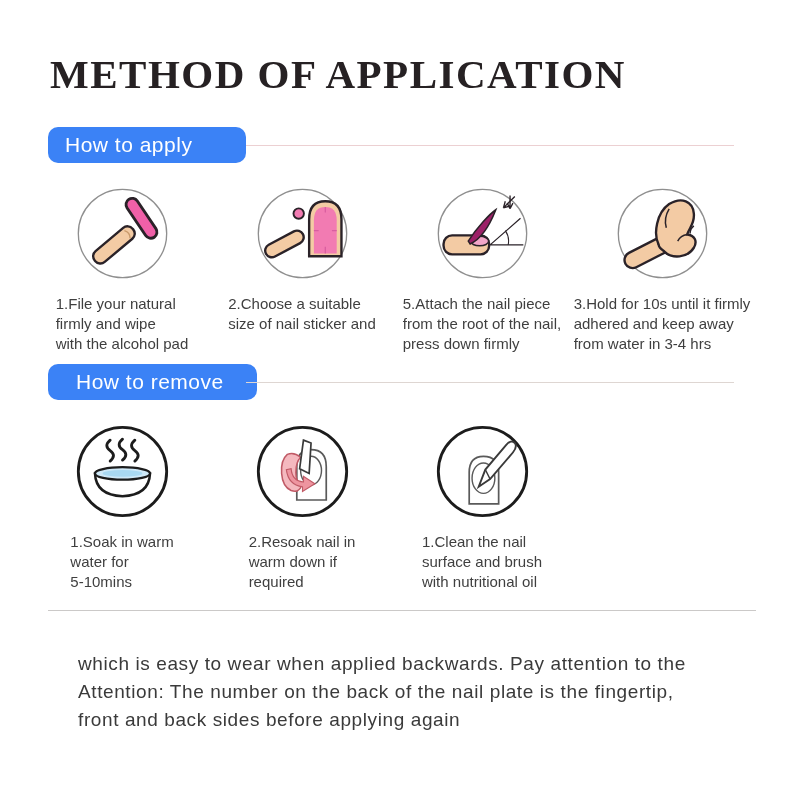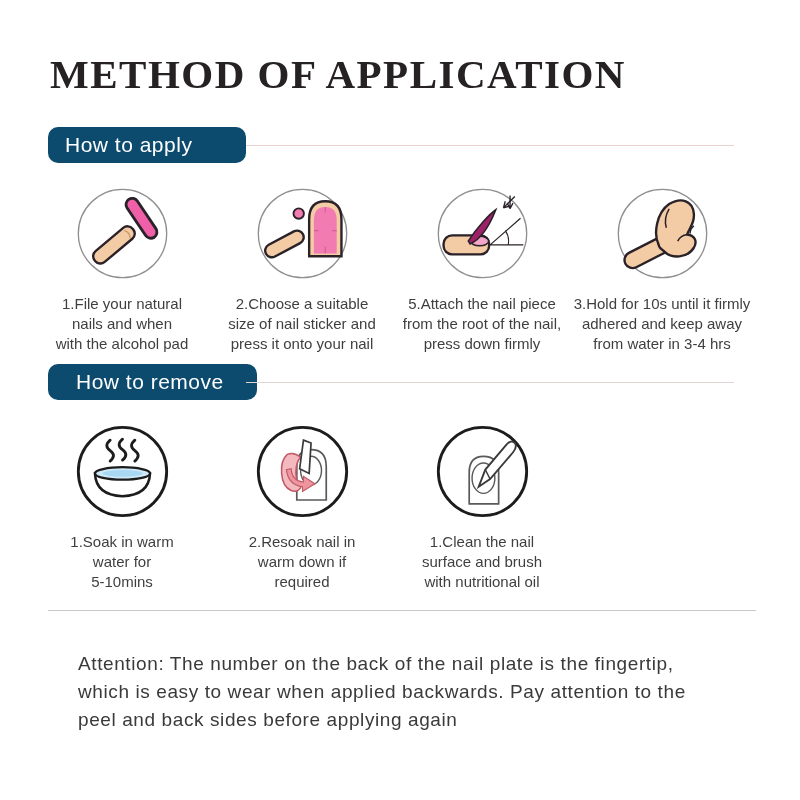--- a/index.html
+++ b/index.html
@@ -7,38 +7,38 @@
     position:relative;width:800px;height:800px;background:#ffffff;
     font-family:"Liberation Sans",sans-serif;overflow:hidden;
   }
   .page-title{
     position:absolute;top:46px;left:4px;width:660px;margin:4px;
     text-align:center;font-family:"Liberation Serif",serif;
     font-weight:bold;font-size:41px;letter-spacing:1.5px;color:#262123;
   }
   .badge{
     position:absolute;left:48px;width:181px;height:36px;
-    background:#0c4a6e;border-radius:10px;color:#ffffff;
+    background:#3b82f6;border-radius:10px;color:#ffffff;
     font-size:21px;font-weight:400;letter-spacing:0.5px;
     line-height:36px;padding-left:17px;
   }
   .badge-apply{top:127px;}
   .badge-remove{top:364px;padding-left:28px;}
   .rule{position:absolute;height:1px;}
   .rule-apply{left:246px;top:145px;width:488px;background:#ecd0d2;}
   .rule-remove{left:246px;top:382px;width:488px;background:#ded6d2;}
   .rule-divider{left:48px;top:610px;width:708px;background:#cbc9c8;}
   .steps-row{
     position:absolute;left:32px;width:720px;display:flex;
   }
   .row-apply{top:186px;}
   .row-remove{top:424px;}
   .step{width:180px;display:flex;flex-direction:column;align-items:center;}
   .step svg{width:95px;height:95px;display:block;}
-  .step-text{margin-top:13px;text-align:center;color:#3f3f3f;font-size:15px;line-height:20px;}
+  .step-text{margin-top:13px;color:#3f3f3f;font-size:15px;line-height:20px;}
   .step-text span{display:block;white-space:nowrap;}
   .attention{
     position:absolute;left:78px;top:650px;width:680px;
     color:#3a3a3a;font-size:19px;line-height:28px;letter-spacing:0.6px;
   }
   .attention span{display:block;white-space:nowrap;}
 </style>
 </head>
 <body>
 
@@ -53,38 +53,37 @@
 
     <div class="step">
       <svg viewBox="0 0 100 100">
         <circle cx="50" cy="50" r="46.5" fill="#ffffff" stroke="#8f8f8f" stroke-width="1.4"></circle>
         <rect x="46" y="27.5" width="48" height="13" rx="6.5" transform="rotate(56 70 34)" fill="#f060a8" stroke="#2a2228" stroke-width="3"></rect>
         <rect x="15" y="54.5" width="52" height="15" rx="7" transform="rotate(-40 41 62)" fill="#f3cba4" stroke="#2a2228" stroke-width="2.5"></rect>
         <path d="M52 47 q6 2 6 8" fill="none" stroke="#c99a6c" stroke-width="1.5"></path>
       </svg>
       <div class="step-text">
         <span>1.File your natural</span>
-        <span>nails and when</span>
+        <span>firmly and wipe</span>
         <span>with the alcohol pad</span>
       </div>
     </div>
 
     <div class="step">
       <svg viewBox="0 0 100 100">
         <circle cx="50" cy="50" r="46.5" fill="#ffffff" stroke="#8f8f8f" stroke-width="1.4"></circle>
         <path d="M57 74 L57 35 Q57 16 74 16 Q91 16 91 35 L91 74 Z" fill="#f3cba4" stroke="#2a2228" stroke-width="2.5"></path>
         <path d="M62 71 L62 36 Q62 22 74 22 Q86 22 86 36 L86 71 Z" fill="#f27bb2"></path>
         <path d="M74 22 L74 28 M74 64 L74 71 M62 47 L67 47 M81 47 L86 47" stroke="#d85da0" stroke-width="1.3" fill="none"></path>
         <circle cx="46" cy="29" r="5.5" fill="#f27bb2" stroke="#2a2228" stroke-width="2"></circle>
         <rect x="9" y="54" width="44" height="14" rx="7" transform="rotate(-28 31 61)" fill="#f3cba4" stroke="#2a2228" stroke-width="2.5"></rect>
       </svg>
       <div class="step-text">
         <span>2.Choose a suitable</span>
         <span>size of nail sticker and</span>
-        <span>press it onto your nail</span>
       </div>
     </div>
 
     <div class="step">
       <svg viewBox="0 0 100 100">
         <circle cx="50" cy="50" r="46.5" fill="#ffffff" stroke="#8f8f8f" stroke-width="1.4"></circle>
         <path d="M58 62 L93 62 M58 62 L90 34" stroke="#2a2228" stroke-width="1.3" fill="none"></path>
         <path d="M77 62 A19 19 0 0 0 74 47" stroke="#2a2228" stroke-width="1.1" fill="none"></path>
         <path d="M84 11 L72 23 M72 23 L74 16 M72 23 L79 21" stroke="#2a2228" stroke-width="1.4" fill="none"></path>
         <path d="M79 10 L79 24 M79 24 L76 18 M79 24 L82 18" stroke="#2a2228" stroke-width="1.4" fill="none"></path>
@@ -168,18 +167,18 @@
         <span>surface and brush</span>
         <span>with nutritional oil</span>
       </div>
     </div>
 
   </div>
 
   <div class="rule rule-divider"></div>
 
   <div class="attention">
+    <span>which is easy to wear when applied backwards. Pay attention to the</span>
     <span>Attention: The number on the back of the nail plate is the fingertip,</span>
-    <span>which is easy to wear when applied backwards. Pay attention to the</span>
-    <span>peel and back sides before applying again</span>
+    <span>front and back sides before applying again</span>
   </div>
 
 </div>
 
 </body></html>

